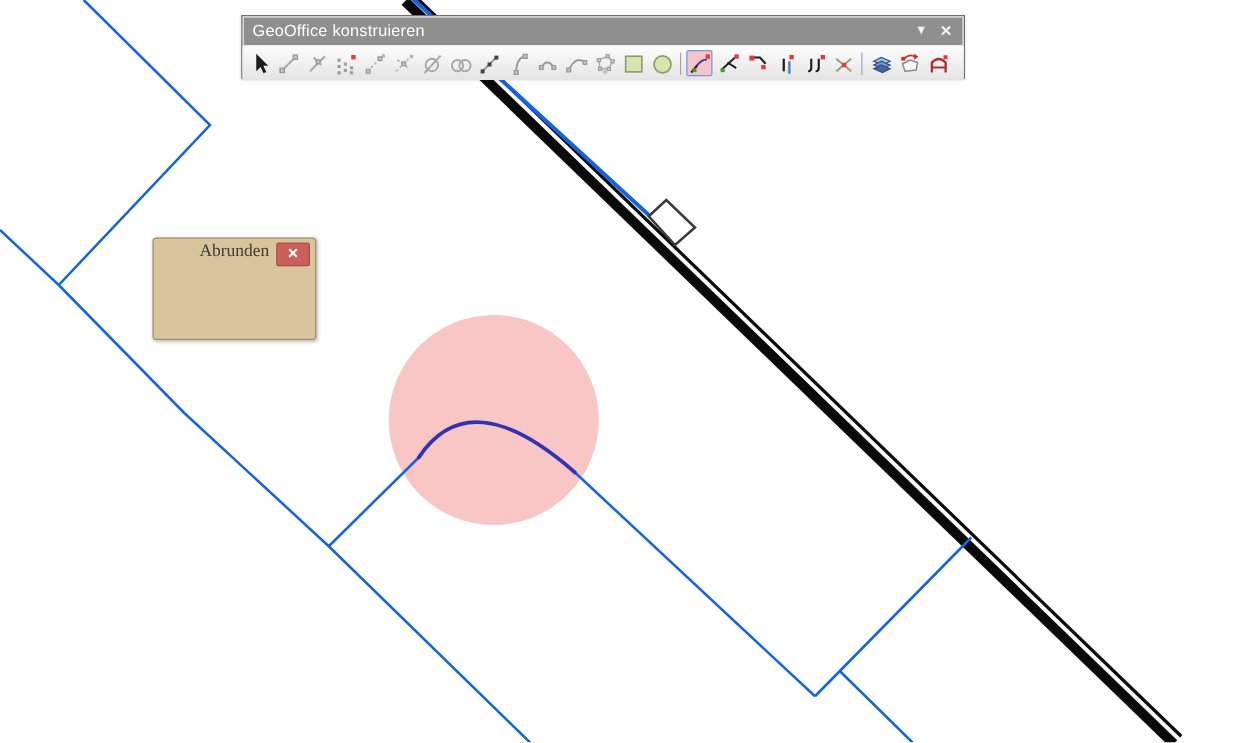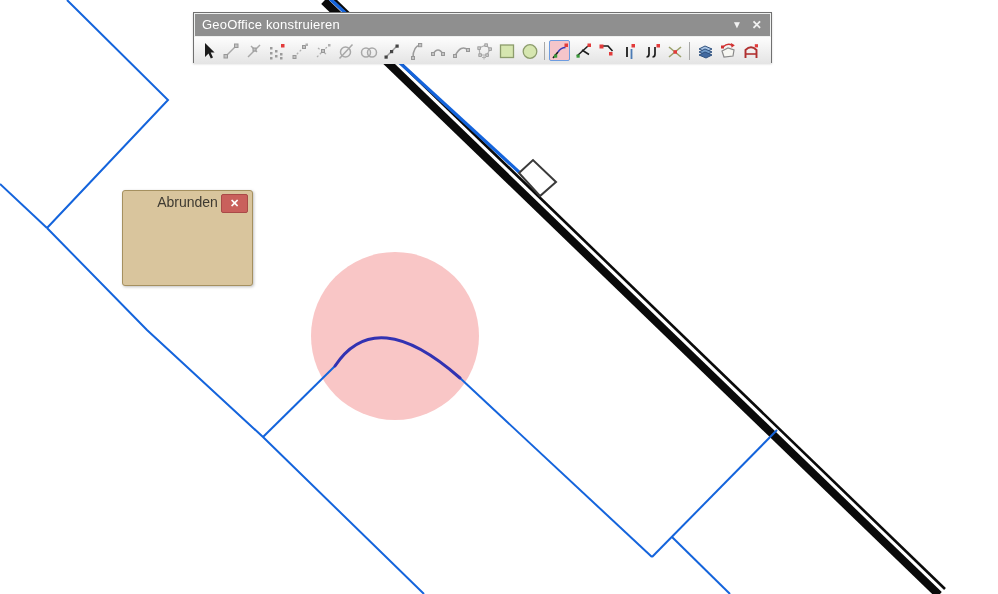--- a/index.html
+++ b/index.html
@@ -22,23 +22,23 @@
   .tb-menu-btn { right:24px; width:18px; font-size:10px; }
   .tb-close-btn { right:5px; width:16px; font-size:12px; font-weight:bold; }
   .tb-icons { display:flex; align-items:center; height:27px; padding:0 0 0 3px;
               background:linear-gradient(#fdfdfd,#e4e4e4); }
   .icon { width:21px; height:21px; display:flex; align-items:center; justify-content:center;
           margin-right:2px; border:1px solid transparent; border-radius:2px; }
   .icon.active { background:#f5c5ca; border-color:#6d9ce0; }
   .tb-sep { width:1px; height:18px; background:#a8a8a8; margin:0 4px 0 2px; }
 
   
-  .dialog { position:absolute; left:122px; top:190px; width:131px; height:96px;
+  .dialog { position:absolute; left:122px; top:190px; width:131px; height:82px;
             z-index:11; background:#d9c59d; border:1px solid #a5905f; border-radius:3px;
-            box-shadow:1px 1px 3px rgba(0,0,0,.25); }
+            box-shadow:1px 1px 3px rgba(0,0,0,.25);font-family:Liberation Serif, serif; }
   .dlg-title { position:absolute; left:0; top:3px; width:100%; text-align:center;
                font-size:14px; color:#3e3a31; }
   .dlg-close { position:absolute; right:4px; top:3px; width:27px; height:19px;
                background:#c9605c; border:1px solid #a94a48; border-radius:2px;
                color:#fff; font-size:11px; font-weight:bold; text-align:center;
                line-height:17px; }
   .dlg-body { position:absolute; left:5px; right:5px; top:24px; bottom:6px;
               background:#f0f0f0; border:1px solid #bfb291; }
   .dlg-label { position:absolute; font-size:11.5px; color:#000; }
   .tb-input { position:absolute; width:58px; height:19px; background:#fff;

